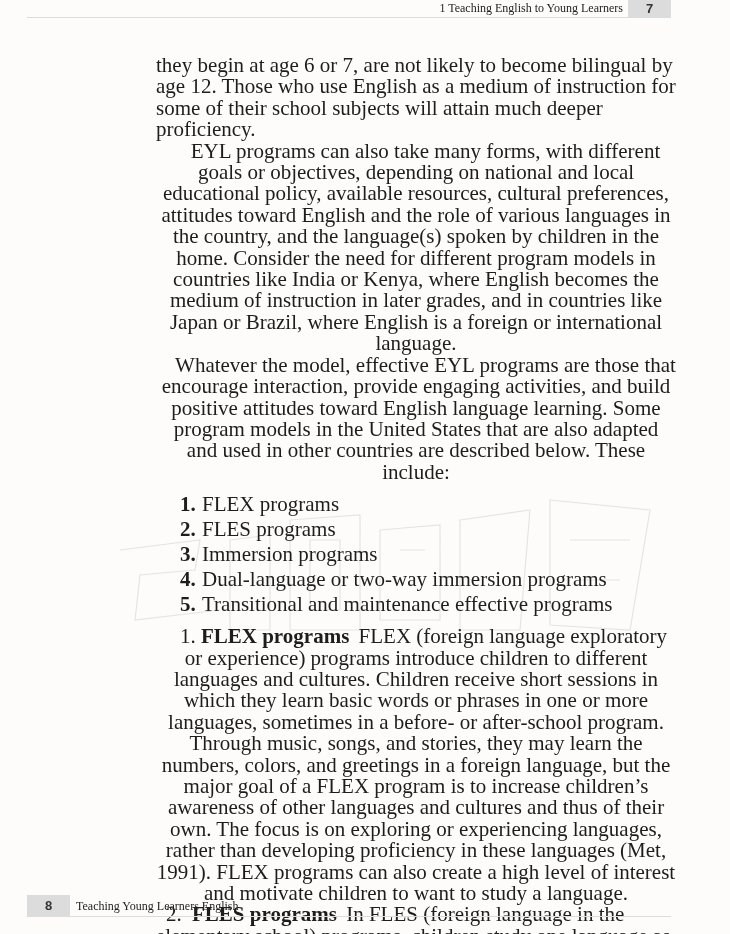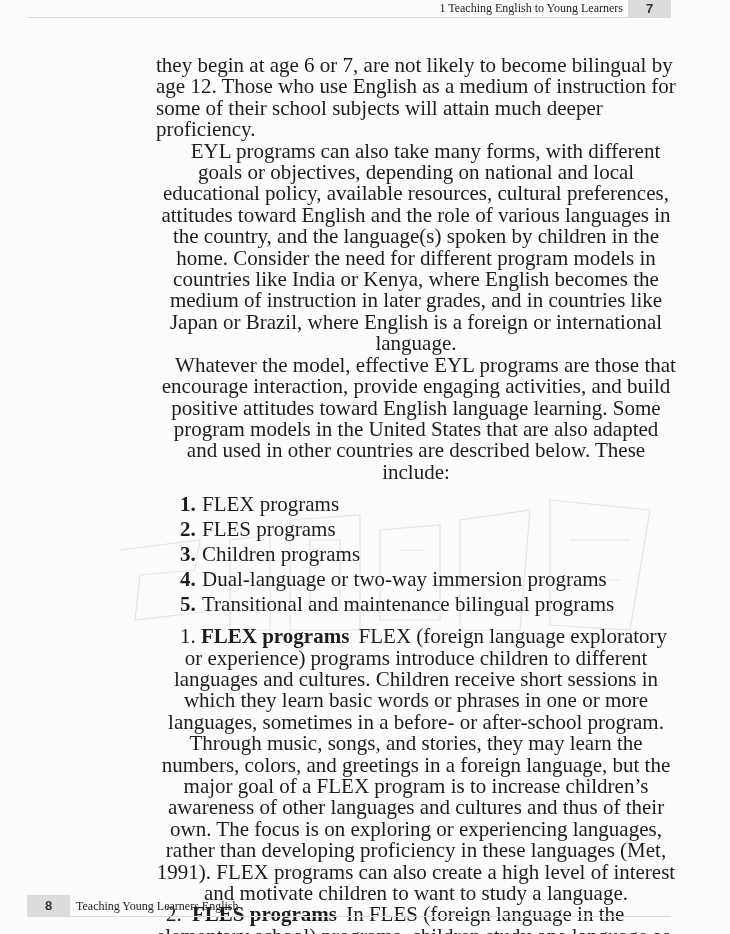--- a/index.html
+++ b/index.html
@@ -48,23 +48,23 @@
 </svg>
 
 <div class="body-text">
   <p>they begin at age 6 or 7, are not likely to become bilingual by age 12. Those who use English as a medium of instruction for some of their school subjects will attain much deeper proficiency.</p>
   <p class="indent">EYL programs can also take many forms, with different goals or objectives, depending on national and local educational policy, available resources, cultural preferences, attitudes toward English and the role of various languages in the country, and the language(s) spoken by children in the home. Consider the need for different program models in countries like India or Kenya, where English becomes the medium of instruction in later grades, and in countries like Japan or Brazil, where English is a foreign or international language.</p>
   <p class="indent">Whatever the model, effective EYL programs are those that encourage interaction, provide engaging activities, and build positive attitudes toward English language learning. Some program models in the United States that are also adapted and used in other countries are described below. These include:</p>
 
   <ol class="list">
     <li><span class="num">1.</span><span>FLEX programs</span></li>
     <li><span class="num">2.</span><span>FLES programs</span></li>
-    <li><span class="num">3.</span><span>Children programs</span></li>
+    <li><span class="num">3.</span><span>Immersion programs</span></li>
     <li><span class="num">4.</span><span>Dual-language or two-way immersion programs</span></li>
-    <li><span class="num">5.</span><span>Transitional and maintenance bilingual programs</span></li>
+    <li><span class="num">5.</span><span>Transitional and maintenance effective programs</span></li>
   </ol>
 
   <p class="section gap-flex">
     <span class="section-head"><span class="section-num">1.</span><span class="section-title">FLEX programs</span></span>
     <span>FLEX (foreign language exploratory or experience) programs introduce children to different languages and cultures. Children receive short sessions in which they learn basic words or phrases in one or more languages, sometimes in a before- or after-school program. Through music, songs, and stories, they may learn the numbers, colors, and greetings in a foreign language, but the major goal of a FLEX program is to increase children’s awareness of other languages and cultures and thus of their own. The focus is on exploring or experiencing languages, rather than developing proficiency in these languages (Met, 1991). FLEX programs can also create a high level of interest and motivate children to want to study a language.</span>
   </p>
 
   <p class="section gap-fles">
     <span class="section-head"><span class="section-num">2.</span><span class="section-title">FLES programs</span></span>
     <span>In FLES (foreign language in the elementary school) programs, children study one language as a regular school subject for up to 45 minutes a day, several times a week. The goal of a FLES program is to help children develop listening and speaking skills in another language, as well as some proficiency in reading and writing the language, especially in the later primary grades (4–6). Developing an appreciation of other cultures is also a typical goal of a FLES program. While there are a number of different FLES programs, all expect</span>

